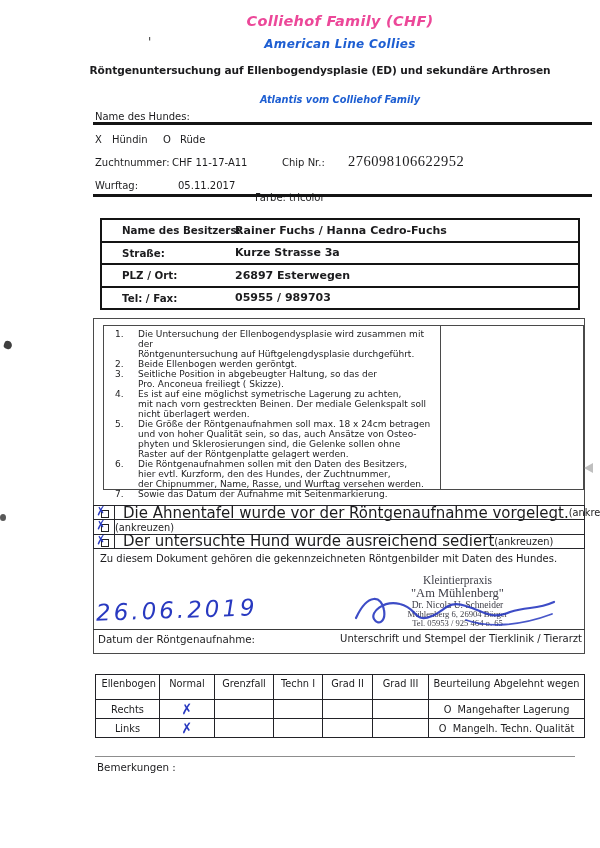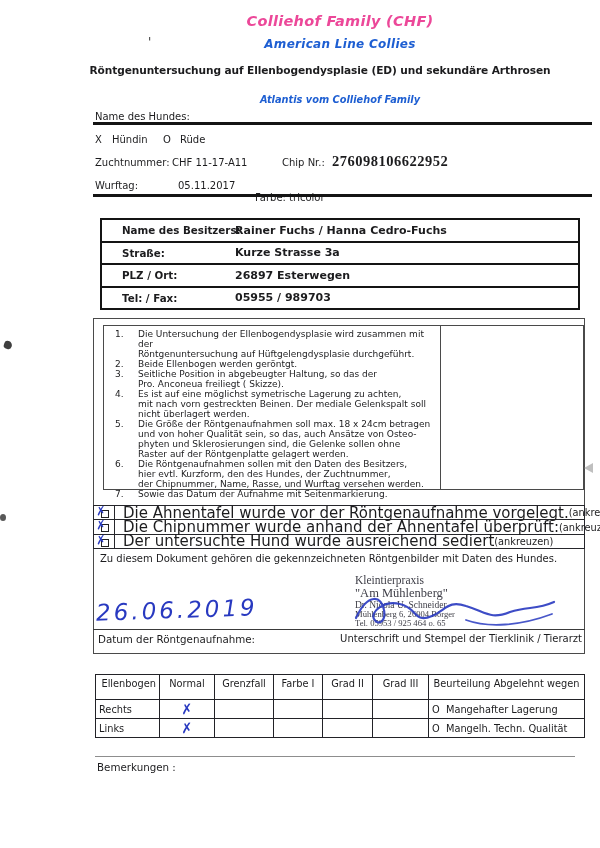--- a/index.html
+++ b/index.html
@@ -35,34 +35,34 @@
   .confirm-box{left:93px;top:505px;width:492px;border:1px solid #26262b;box-sizing:border-box;}
   .confirm-row{display:flex;height:13.4px;border-bottom:1px solid #26262b;align-items:center;}
   .confirm-row:last-child{border-bottom:none;}
   .confirm-mark-cell{width:20px;height:100%;border-right:1px solid #26262b;position:relative;flex:none;}
   .confirm-square{position:absolute;left:7px;top:4px;width:6px;height:6px;border:1px solid #222;}
   .confirm-cross{position:absolute;left:2px;top:-2px;font-size:12px;font-weight:bold;color:#2839c0;transform:rotate(-8deg);}
   .confirm-text{flex:1;padding-left:8px;font-size:15px;white-space:nowrap;}
   .confirm-note{width:130px;font-size:9.8px;flex:none;}
   .attach-note{left:100px;top:553px;font-size:10px;}
   
-  .stamp{left:355px;top:574px;width:205px;font-family:"Liberation Serif",serif;color:#3d3d46;}
+  .stamp{left:355px;top:574px;width:205px;text-align:center;font-family:"Liberation Serif",serif;color:#3d3d46;}
   .stamp-l1{font-size:11.5px;line-height:13px;}
   .stamp-l2{font-size:12.5px;line-height:13px;}
   .stamp-l3{font-size:9.5px;line-height:10px;}
   .stamp-l4{font-size:8.6px;line-height:9px;}
   .stamp-l5{font-size:8.6px;line-height:9px;}
   .hand-date{left:96px;top:597px;font-size:23px;font-style:italic;letter-spacing:3px;color:#2839c0;transform:rotate(-2deg);}
   .date-label{left:98px;top:633px;font-size:10.3px;}
   .sign-label{left:250px;top:633px;width:332px;text-align:right;font-size:10px;}
   
   .ed-table{position:absolute;left:95px;top:674px;border-collapse:collapse;table-layout:fixed;width:489px;}
   .ed-table th,.ed-table td{border:1.5px solid #222227;font-weight:normal;font-size:9.8px;padding:1px 3px;overflow:hidden;}
   .ed-table th{height:20px;vertical-align:top;padding-top:3px;text-align:center;}
-  .ed-table td{height:14px;}
+  .ed-table td{height:14px;text-align:center;}
   .ed-mark{color:#2839c0;font-size:14px;font-weight:bold;display:inline-block;transform:rotate(-6deg);}
   .ed-option{white-space:nowrap;}
   
   .remarks-line{left:95px;top:756px;width:480px;height:1px;background:#8d8d8d;}
   .remarks-label{left:97px;top:761px;font-size:10.3px;}
   
   .stray-mark{left:148px;top:35px;font-size:12px;color:#3a3a3a;}
   .smudge1{left:4px;top:341px;width:8px;height:8px;background:#1d1d1d;border-radius:45% 60% 50% 40%;transform:rotate(18deg);opacity:.85;}
   .smudge2{left:0px;top:514px;width:6px;height:7px;background:#2e2e2e;border-radius:50%;opacity:.8;}
   .arrow-artifact{left:584px;top:463px;width:0;height:0;border-top:5px solid transparent;border-bottom:5px solid transparent;border-right:9px solid #a9a9a9;opacity:.75;}
@@ -82,21 +82,21 @@
   <div class="abs hr-thick" style="top:122px;"></div>
 
   <span class="abs lbl" style="left:95px;top:134px;">X</span>
   <span class="abs lbl" style="left:112px;top:134px;">Hündin</span>
   <span class="abs lbl" style="left:163px;top:134px;">O</span>
   <span class="abs lbl" style="left:180px;top:134px;">Rüde</span>
 
   <span class="abs lbl" style="left:95px;top:157px;">Zuchtnummer:</span>
   <span class="abs lbl" style="left:172px;top:157px;">CHF 11-17-A11</span>
   <span class="abs lbl" style="left:282px;top:157px;">Chip Nr.:</span>
-  <span class="abs serif" style="left:332px;top:153px;font-size:14.5px;letter-spacing:.5px;font-weight:bold;">276098106622952</span>
+  <span class="abs serif" style="left:348px;top:153px;font-size:14.5px;letter-spacing:.5px;font-weight:normal;">276098106622952</span>
 
   <span class="abs lbl" style="left:95px;top:180px;">Wurftag:</span>
   <span class="abs lbl" style="left:178px;top:180px;">05.11.2017</span>
   <span class="abs lbl" style="left:255px;top:180px;margin-top:12px;">Farbe: tricolor</span>
   <div class="abs hr-thick" style="top:194px;"></div>
 
   <div class="abs owner-box">
     <div class="owner-row">
       <div class="owner-label">Name des Besitzers:</div>
       <div class="owner-value">Rainer Fuchs / Hanna Cedro-Fuchs</div>
@@ -167,21 +167,20 @@
         <span class="confirm-cross">✗</span>
       </div>
       <div class="confirm-text">Die Ahnentafel wurde vor der Röntgenaufnahme vorgelegt.</div>
       <div class="confirm-note">(ankreuzen)</div>
     </div>
     <div class="confirm-row">
       <div class="confirm-mark-cell">
         <span class="confirm-square"></span>
         <span class="confirm-cross">✗</span>
       </div>
-      <div class="confirm-text">Die Chipnummer wurde anhand der Ahnentafel überprüft:</div>
       <div class="confirm-note">(ankreuzen)</div>
     </div>
     <div class="confirm-row">
       <div class="confirm-mark-cell">
         <span class="confirm-square"></span>
         <span class="confirm-cross">✗</span>
       </div>
       <div class="confirm-text">Der untersuchte Hund wurde ausreichend sediert</div>
       <div class="confirm-note">(ankreuzen)</div>
     </div>
@@ -216,21 +215,21 @@
         <col style="width:49px">
         <col style="width:50px">
         <col style="width:56px">
         <col style="width:156px">
     </colgroup>
     <tbody>
         <tr>
       <th style="text-align:right;margin-left:27px;">Ellenbogen</th>
       <th>Normal</th>
       <th>Grenzfall</th>
-      <th>Farbe I</th>
+      <th>Techn I</th>
       <th>Grad II</th>
       <th>Grad III</th>
       <th>Beurteilung Abgelehnt wegen</th>
     </tr>
     <tr>
       <td>Rechts</td>
       <td style="text-align:center;"><span class="ed-mark">✗</span></td>
       <td></td>
       <td></td>
       <td></td>

